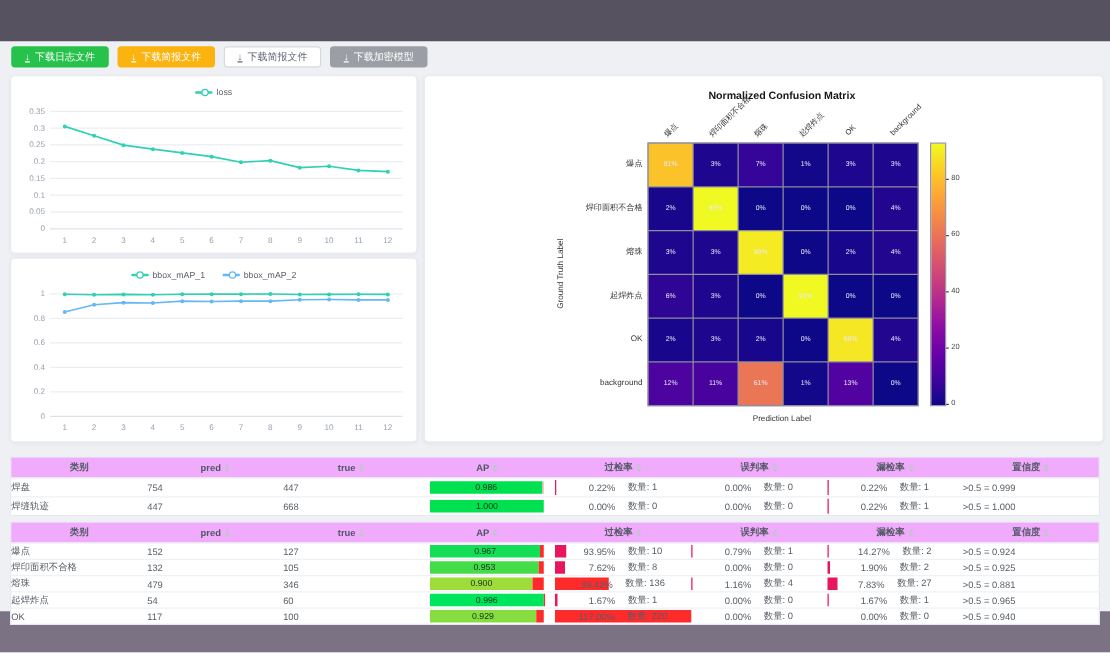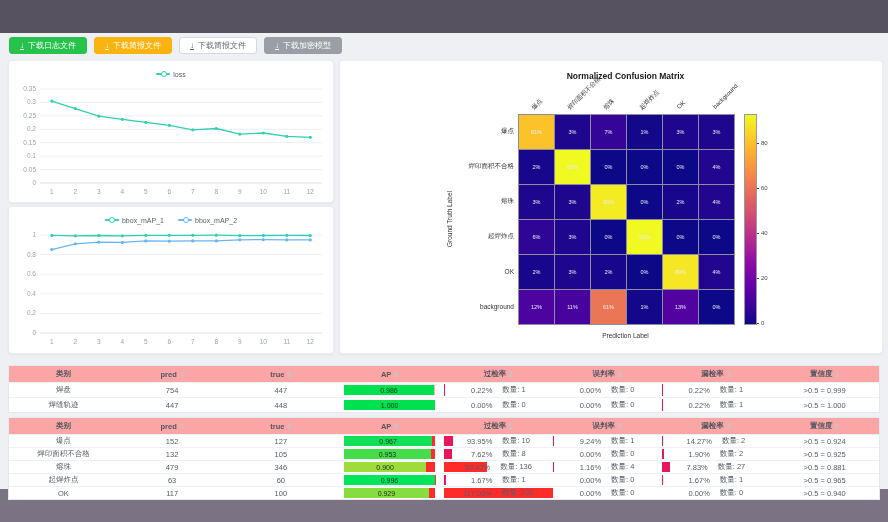--- a/index.html
+++ b/index.html
@@ -45,29 +45,29 @@
            justify-content:center;writing-mode:vertical-rl;transform:rotate(180deg);font-size:6.5px;color:#333}
   #cm-xlab{position:absolute;left:178px;top:271px;width:215px;text-align:center;font-size:6.5px;color:#333}
   #cm-bar{position:absolute;left:404px;top:53px;width:11px;height:209px;border:1px solid #9a98a8}
   .cm-tick{position:absolute;left:421px;font-size:6px;color:#444}
   .cm-tickline{position:absolute;left:416px;width:3px;height:1px;background:#444}
 
   
   .tables{position:absolute;left:8px;top:365px;width:872px}
   .tbl{background:#fff;border:1px solid #e6e9ee}
   .tbl + .tbl{margin-top:4px}
-  .thead{display:grid;grid-template-columns:repeat(8,1fr);height:16px;background:#fca5a5;
+  .thead{display:grid;grid-template-columns:repeat(8,1fr);height:16px;background:#f0abfc;
          font-size:7.5px;font-weight:bold;color:#4f5763;align-items:center}
   .th{display:flex;align-items:center;justify-content:center;gap:3px}
   .sort{display:inline-flex;flex-direction:column;gap:1px;cursor:pointer}
   .sort i{display:block;width:0;height:0;border-left:2.5px solid transparent;border-right:2.5px solid transparent}
   .sort .up{border-bottom:3px solid #c0c4cc}
   .sort .dn{border-top:3px solid #c0c4cc}
   .trow{display:grid;grid-template-columns:repeat(8,1fr);border-top:1px solid #eef1f5;
-        font-size:7.5px;color:#565d66;align-items:center;text-align:center}
+        font-size:7.5px;color:#565d66;align-items:center;text-align:left}
   #t1 .trow{height:14px}
   #t2 .trow{height:12px}
   .ap{position:relative;height:10px;margin:0 9px}
   .ap .g{position:absolute;left:0;top:0;bottom:0}
   .ap .r{position:absolute;top:0;bottom:0;right:0}
   .ap .t{position:absolute;left:0;top:0;bottom:0;display:flex;align-items:center;justify-content:center;
          font-size:7px;color:#17301c}
   .rate{position:relative;height:100%;display:flex;align-items:center;justify-content:center;gap:10px}
   .rate .bar{position:absolute;left:0;top:1px;bottom:1px;z-index:0}
   .rate .tx{position:relative;z-index:1}
@@ -374,21 +374,21 @@
           <div class="rate">
             <span class="bar" style="width:0.22%;background:#e8175d"></span>
             <span class="tx">0.22%</span>
             <span class="tx">数量: 1</span>
           </div>
           <div>&gt;0.5 = 0.999</div>
     </div>
         <div class="trow">
       <div>焊缝轨迹</div>
       <div>447</div>
-      <div>448</div>
+      <div>668</div>
       <div class="ap">
         <span class="g" style="width:100.0%;background:#00e14f"></span>
             <span class="t" style="width:100.0%">1.000</span>
       </div>
           <div class="rate">
             <span class="tx">0.00%</span>
             <span class="tx">数量: 0</span>
           </div>
           <div class="rate">
             <span class="tx">0.00%</span>
@@ -466,21 +466,21 @@
             <span class="r" style="left:96.7%;background:#ff2a2a"></span>
             <span class="t" style="width:96.7%">0.967</span>
       </div>
           <div class="rate">
             <span class="bar" style="width:7.87%;background:#e8175d"></span>
             <span class="tx">93.95%</span>
             <span class="tx">数量: 10</span>
           </div>
           <div class="rate">
             <span class="bar" style="width:0.79%;background:#e8175d"></span>
-            <span class="tx">9.24%</span>
+            <span class="tx">0.79%</span>
             <span class="tx">数量: 1</span>
           </div>
           <div class="rate">
             <span class="bar" style="width:1.57%;background:#e8175d"></span>
             <span class="tx">14.27%</span>
             <span class="tx">数量: 2</span>
           </div>
           <div>&gt;0.5 = 0.924</div>
     </div>
         <div class="trow">
@@ -529,21 +529,21 @@
           </div>
           <div class="rate">
             <span class="bar" style="width:7.83%;background:#e8175d"></span>
             <span class="tx">7.83%</span>
             <span class="tx">数量: 27</span>
           </div>
           <div>&gt;0.5 = 0.881</div>
     </div>
         <div class="trow">
       <div>起焊炸点</div>
-      <div>63</div>
+      <div>54</div>
       <div>60</div>
       <div class="ap">
         <span class="g" style="width:99.6%;background:#00e65c"></span>
             <span class="r" style="left:99.6%;background:#ff2a2a"></span>
             <span class="t" style="width:99.6%">0.996</span>
       </div>
           <div class="rate">
             <span class="bar" style="width:1.67%;background:#e8175d"></span>
             <span class="tx">1.67%</span>
             <span class="tx">数量: 1</span>

